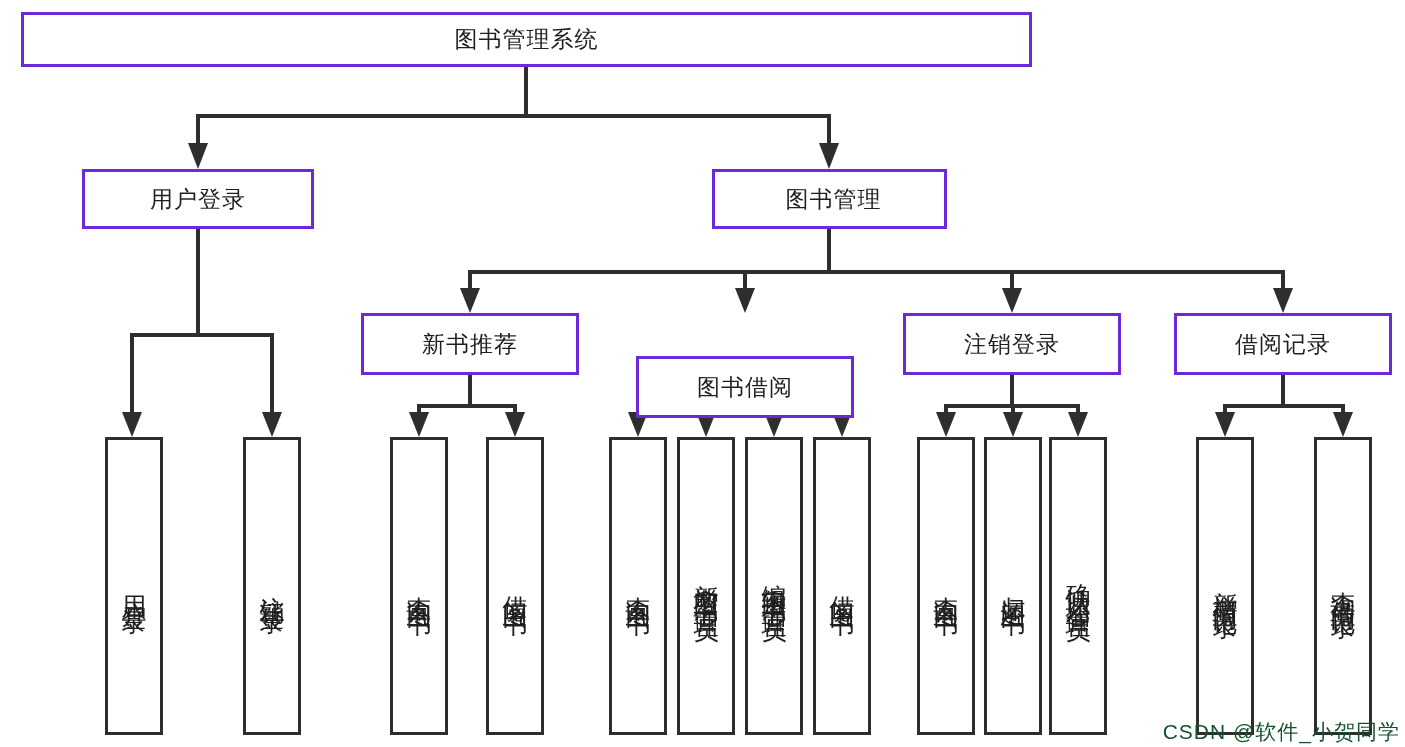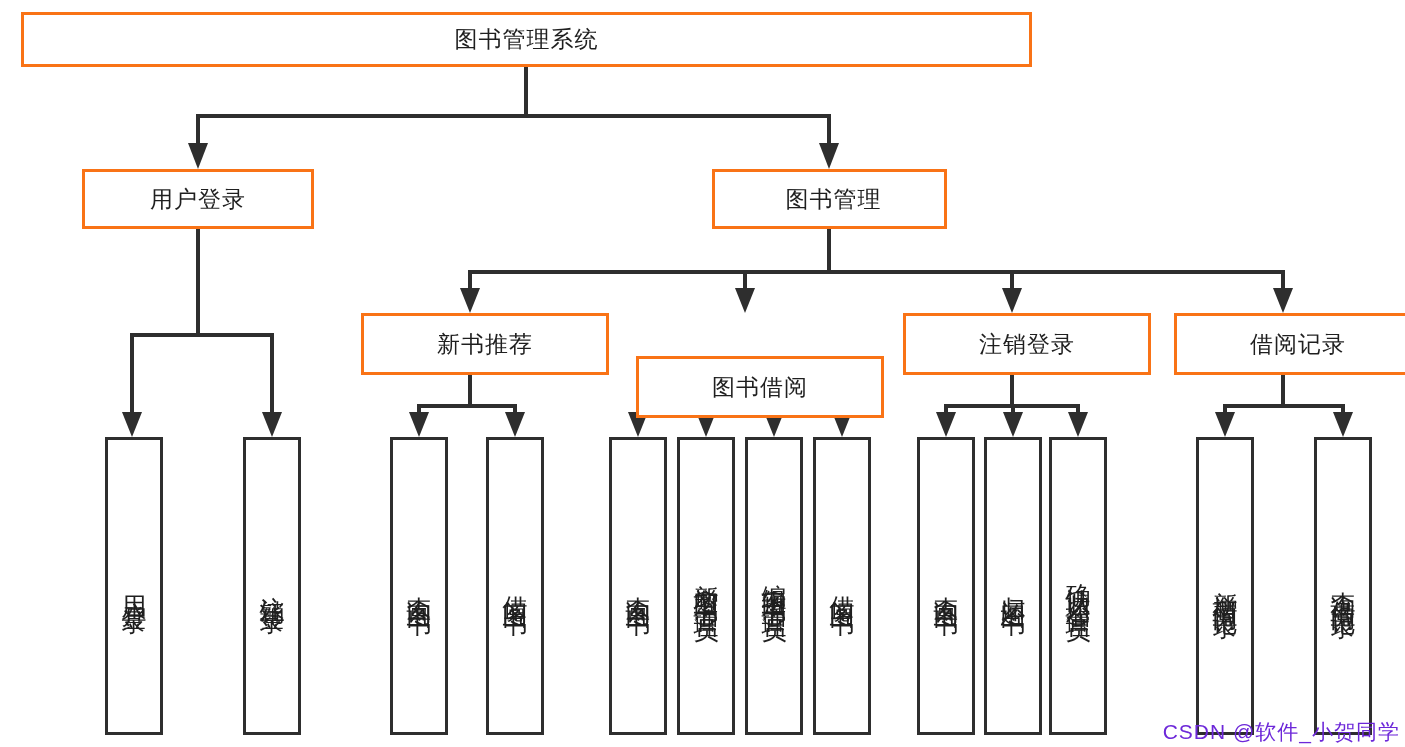--- a/index.html
+++ b/index.html
@@ -5,27 +5,27 @@
   html,body { margin:0; padding:0; background:#fff; }
   #canvas {
     position:relative; width:1405px; height:747px;
     background:#ffffff; overflow:hidden;
     font-family:"Liberation Sans", sans-serif;
     color:#1f1f1f;
   }
   #connectors { position:absolute; left:0; top:0; width:1405px; height:747px; }
   .box {
     position:absolute; box-sizing:border-box;
-    border:3px solid #f97316; background:#ffffff;
+    border:3px solid #6d28d9; background:#ffffff;
     display:flex; align-items:center; justify-content:center;
     font-size:23px; letter-spacing:1px; color:#1f1f1f;
   }
   .root-box   { left:21px;  top:12px;  width:1011px; height:55px; }
   .lvl1-box   { top:169px;  height:60px; }
-  .lvl2-box   { top:313px;  height:62px; width:248px; }
+  .lvl2-box   { top:313px;  height:62px; width:218px; }
   .leaf {
     position:absolute; top:437px; height:298px; width:58px;
     box-sizing:border-box; border:3px solid #2e2e2e; background:#ffffff;
     display:flex; align-items:center; justify-content:center;
   }
   .leaf span {
     writing-mode:vertical-rl; text-orientation:mixed;
     font-size:25px; letter-spacing:5px; line-height:1; color:#1f1f1f;
     white-space:nowrap;
   }
@@ -153,15 +153,15 @@
     <span>确认归还（管理员）</span>
   </div>
 
   <div class="leaf" style="left:1196px;">
     <span>新增借阅记录</span>
   </div>
   <div class="leaf" style="left:1314px;">
     <span>查询借阅记录</span>
   </div>
 
-  <div class="watermark" style="color: #6d28d9;">CSDN @软件_小贺同学</div>
+  <div class="watermark" style="color: #14532d;">CSDN @软件_小贺同学</div>
 
 </div>
 
 </body></html>

